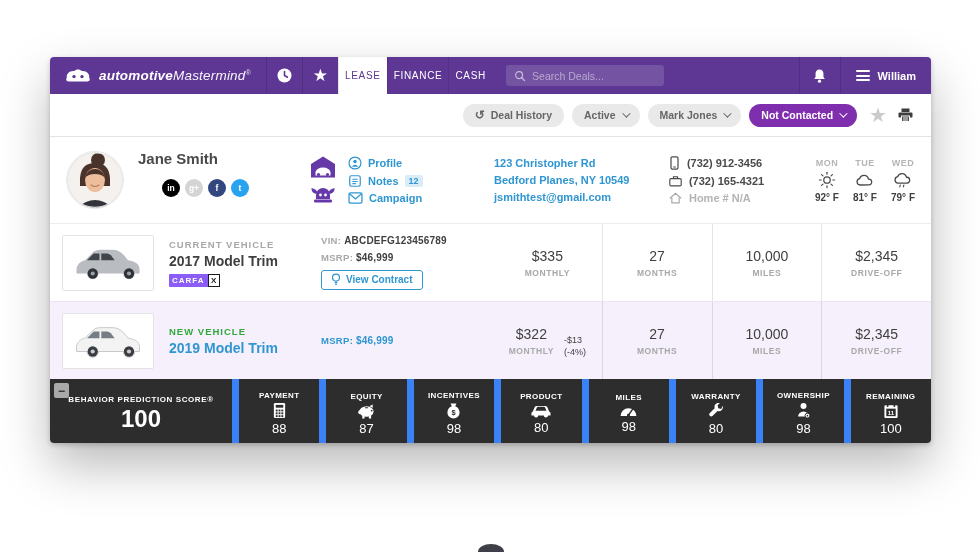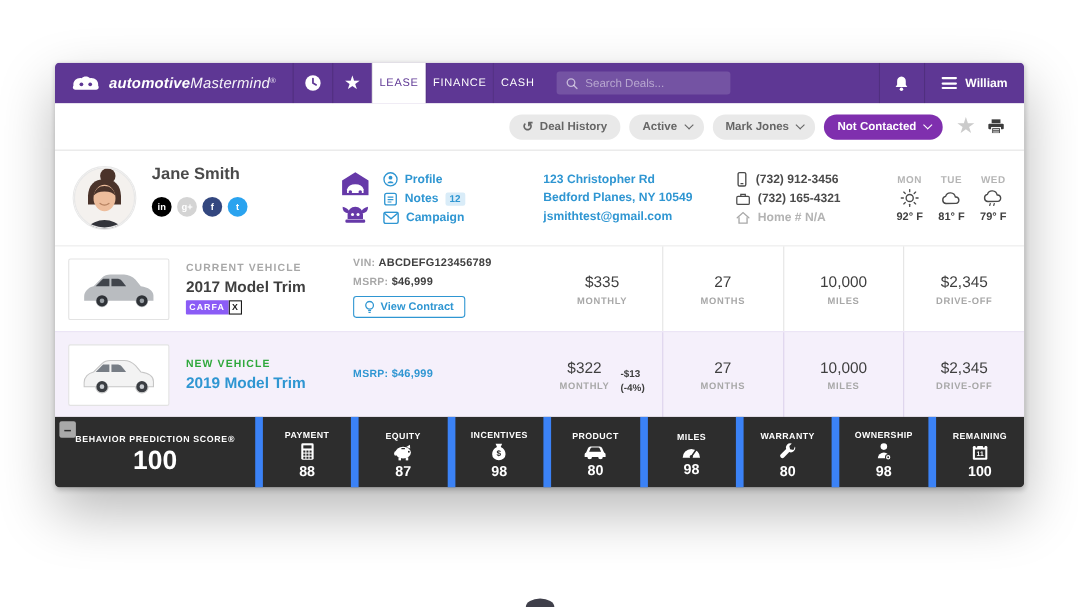--- a/index.html
+++ b/index.html
@@ -44,21 +44,21 @@
   
   .content { flex:1; border-top:1px solid #e3e3e3; display:flex; flex-direction:column; }
 
   
   .cust { height:86px; flex:0 0 86px; display:flex; align-items:center; padding:0 16px; }
   .avatar { width:58px; height:58px; border-radius:50%; overflow:hidden; flex:0 0 58px; border:1px solid #e9e9e9; }
   .cust-name-blk { margin-left:14px; width:150px; }
   .cust-name { font-size:15px; font-weight:700; color:#4a4a4a; margin-top:-14px; }
   .socials { display:flex; gap:5px; margin-top:12px; }
   .soc { width:18px; height:18px; border-radius:50%; color:#fff; font-size:8.5px; font-weight:700; display:flex; align-items:center; justify-content:center; cursor:pointer; }
-  .soc.in { background:#000000; } .soc.gp { background:#d4d4d4; color:#fff; } .soc.fb { background:#33477f; } .soc.tw { background:#2aa3ef; }
+  .soc.in { background:#000000;margin-left:24px; } .soc.gp { background:#d4d4d4; color:#fff; } .soc.fb { background:#33477f; } .soc.tw { background:#2aa3ef; }
   .cust-icons { display:flex; flex-direction:column; gap:8px; margin-left:20px; width:30px; align-items:center; }
   .cust-links { margin-left:10px; width:120px; display:flex; flex-direction:column; gap:4px; }
   .clink { display:flex; align-items:center; gap:6px; color:#2f96d2; font-size:11px; font-weight:700; cursor:pointer; }
   .notes-badge { background:#d9ecf8; color:#2f96d2; font-size:9px; font-weight:700; border-radius:2px; padding:1px 4px; }
   .cust-sp { flex:1; }
   .addr { width:175px; display:flex; flex-direction:column; gap:5px; font-size:11px; font-weight:700; color:#2f96d2; }
   .addr .line { cursor:pointer; }
   .phones { width:145px; display:flex; flex-direction:column; gap:5px; }
   .ph { display:flex; align-items:center; gap:7px; font-size:11px; font-weight:700; color:#4a4a4a; }
   .ph.dim { color:#b3b3b3; }
@@ -85,31 +85,31 @@
   .spec-line + .spec-line { margin-top:6px; }
   .spec-line.blue, .spec-line.blue b { color:#2f96d2; }
   .vc-btn { margin-top:7px; height:20px; border:1px solid #2f96d2; border-radius:3px; background:#fff; color:#2f96d2; font-size:10px; font-weight:700; display:inline-flex; align-items:center; gap:5px; padding:0 9px; cursor:pointer; font-family:"Liberation Sans",sans-serif; }
   .v-stats { flex:1; align-self:stretch; display:flex; align-items:center; }
   .scell { flex:1; display:flex; align-items:center; justify-content:center; align-self:stretch; }
   .scell + .scell { border-left:1px solid #e4e4e4; }
   .vrow.new .scell + .scell { border-left:1px solid #ddd3ec; }
   .sval { font-size:14px; font-weight:400; color:#3f3f3f; text-align:center; }
   .slab { font-size:8.5px; font-weight:700; color:#a8a8a8; letter-spacing:.6px; margin-top:4px; text-align:center; }
   .delta { margin-left:10px; margin-top:10px; text-align:left; }
-  .delta div { font-size:9px; font-weight:700; color:#3f3f3f; line-height:12px; }
+  .delta div { font-size:9px; font-weight:400; color:#3f3f3f; line-height:12px; }
 
   
   .bps { height:69px; flex:0 0 69px; background:#2d2d2d; display:flex; position:relative; color:#fff; }
   .collapse { position:absolute; left:4px; top:4px; width:15px; height:15px; background:#a9a9a9; color:#2d2d2d; border-radius:2px; display:flex; align-items:center; justify-content:center; font-size:12px; font-weight:700; line-height:1; cursor:pointer; }
   .bps-main { width:182px; flex:0 0 182px; display:flex; flex-direction:column; align-items:center; justify-content:center; gap:1px; }
   .bps-label { font-size:8px; font-weight:700; letter-spacing:.6px; }
   .bps-score { font-size:24px; font-weight:700; }
   .bcol { flex:1; border-left:7px solid #3b82f6; display:flex; flex-direction:column; align-items:center; justify-content:center; gap:2px; cursor:pointer; }
   .bcol .bl { font-size:8px; font-weight:700; letter-spacing:.4px; }
-  .bcol .bv { font-size:13px; font-weight:700; }
+  .bcol .bv { font-size:13px; font-weight:400; }
 
   .notch { position:absolute; left:478px; bottom:-8px; width:26px; height:16px; background:#3f3f4a; border-radius:50%; }
   svg { display:block; }
 </style>
 </head>
 <body>
 
 <div class="stage">
   <div class="window">
 

